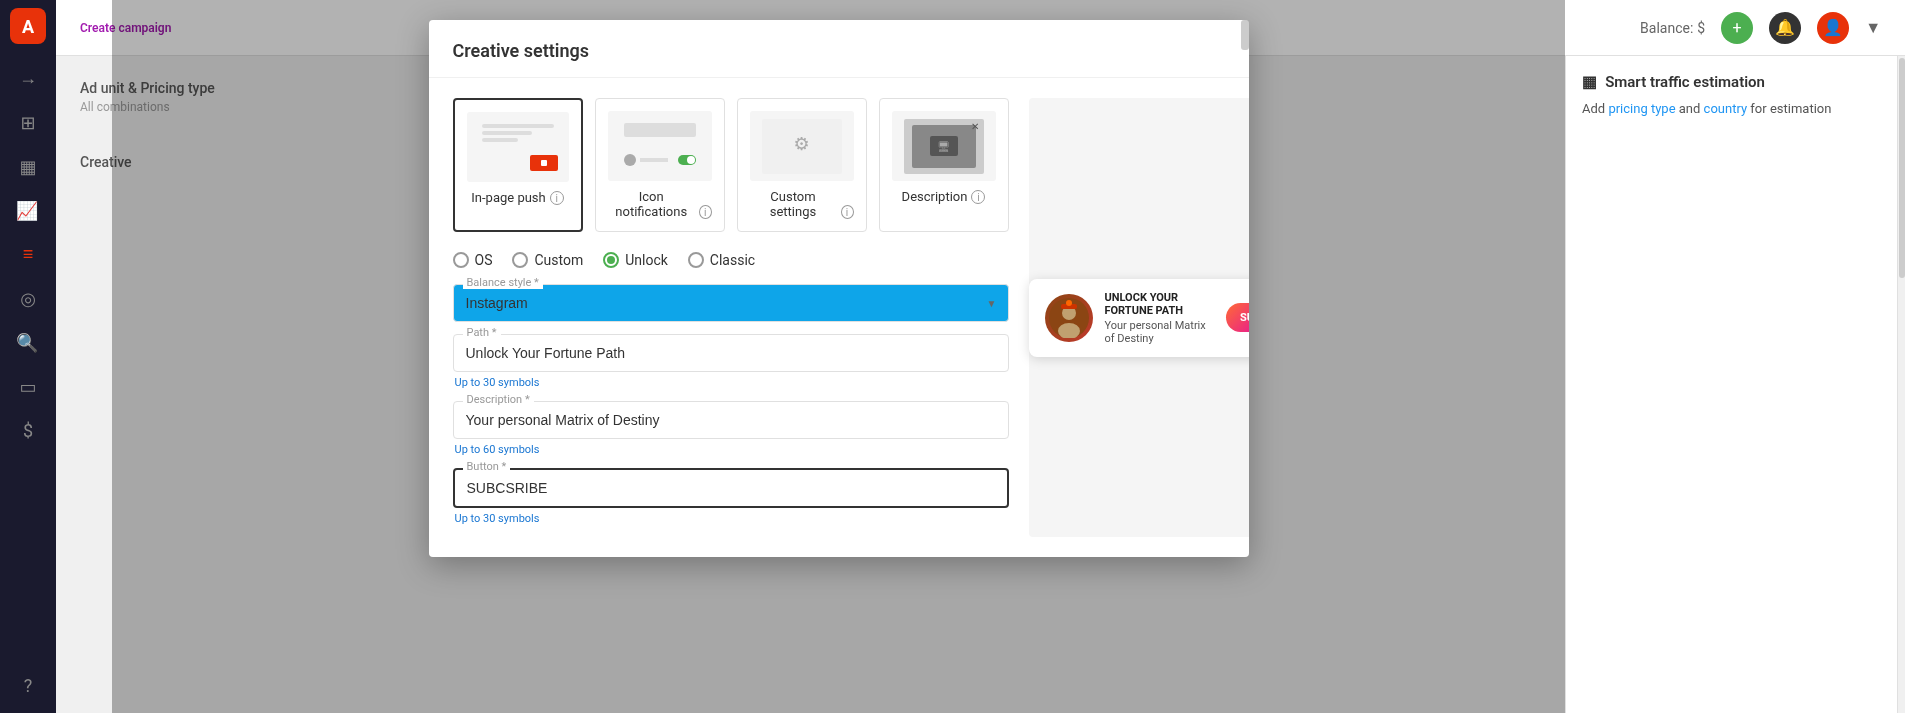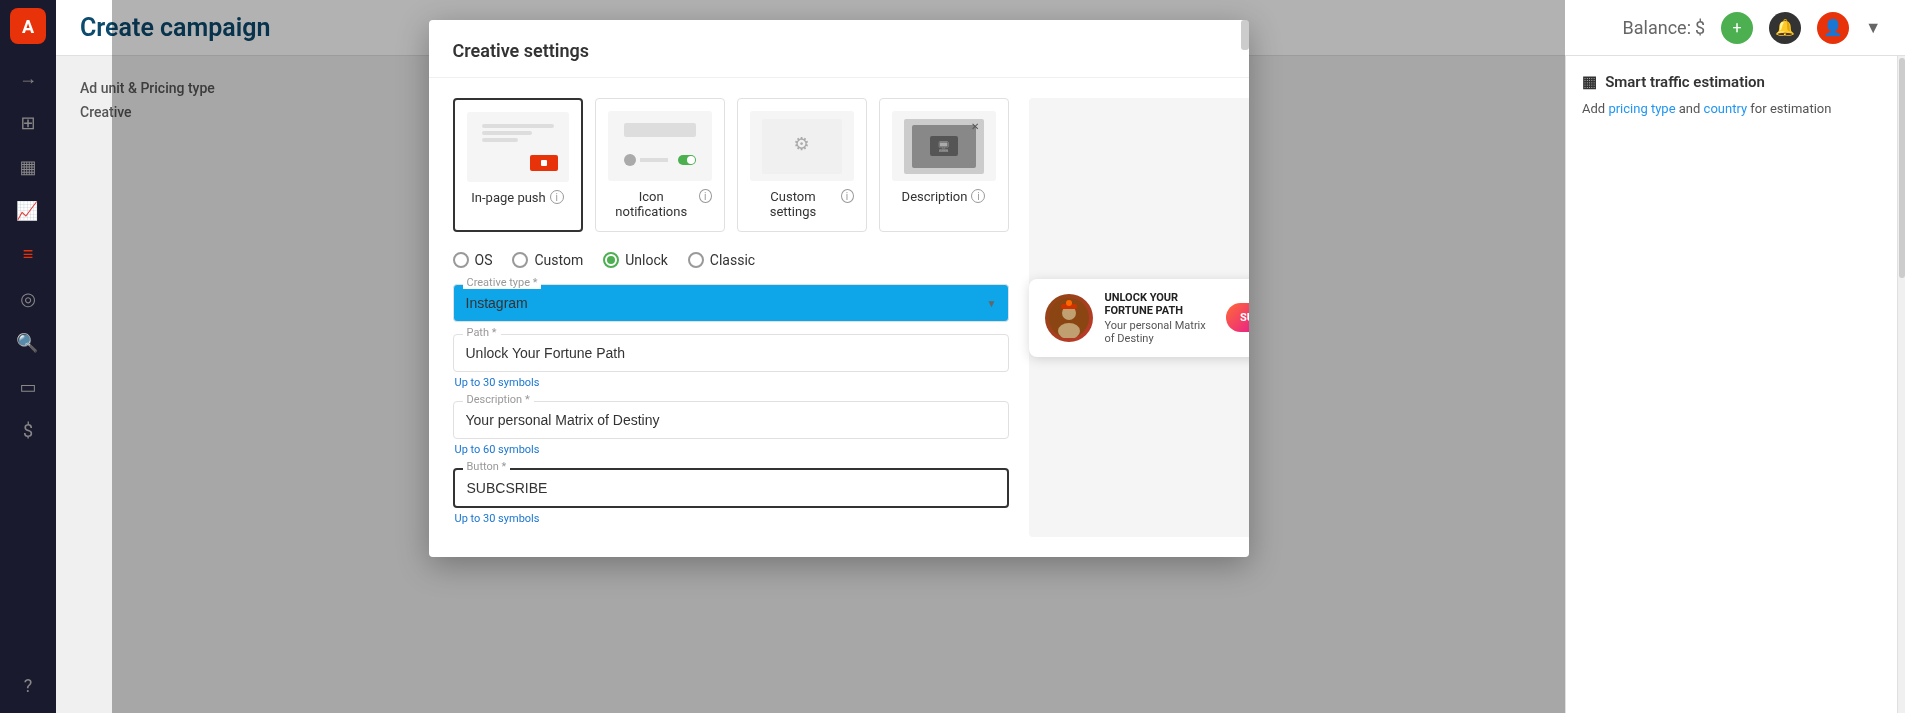--- a/index.html
+++ b/index.html
@@ -65,34 +65,34 @@
     .top-bar {
       height: 56px;
       background: white;
       display: flex;
       align-items: center;
       padding: 0 24px;
       border-bottom: 1px solid #e0e0e0;
       justify-content: space-between;
     }
     .top-bar-title {
-      font-size: 25px;
+      font-size: 12px;
       font-weight: 600;
-      color: #0c4a6e;
+      color: #a21caf;
     }
     .top-bar-right {
       display: flex;
       align-items: center;
       gap: 16px;
     }
     .balance-area {
       display: flex;
       align-items: flex-start;
       gap: 4px;
-      font-size: 18px;
+      font-size: 14px;
       color: #666;
     }
     .icon-circle {
       width: 32px;
       height: 32px;
       border-radius: 50%;
       display: flex;
       align-items: center;
       justify-content: center;
       cursor: pointer;
@@ -235,21 +235,21 @@
       display: flex;
       align-items: center;
       justify-content: center;
       overflow: hidden;
       position: relative;
     }
     .ad-card-label {
       font-size: 13px;
       color: #333;
       display: flex;
-      align-items: flex-start;
+      align-items: flex-end;
       justify-content: center;
       gap: 4px;
     }
     .info-icon {
       width: 14px;
       height: 14px;
       border-radius: 50%;
       border: 1px solid #999;
       color: #999;
       font-size: 10px;
@@ -591,22 +591,23 @@
       <div class="icon-circle green">+</div>
       <div class="icon-circle dark">🔔</div>
       <div class="icon-circle avatar">👤</div>
       <span style="cursor:pointer;color:#666;">▼</span>
     </div>
   </div>
 
   <div class="page-area">
 
     <div class="left-panel">
-      <div style="margin-bottom:8px;">
+      <div style="margin-bottom:40px;">
         <div class="section-label">Ad unit &amp; Pricing type</div>
+        <div class="section-sub">All combinations</div>
       </div>
       <div>
         <div class="section-label">Creative</div>
       </div>
     </div>
 
     <div class="right-panel">
       <div class="right-panel-title">
         <span style="font-size:16px;">▦</span>
         <span>Smart traffic estimation</span>
@@ -723,21 +724,21 @@
               <div class="radio-input checked"></div>
               <span>Unlock</span>
             </label>
             <label class="radio-option">
               <div class="radio-input"></div>
               <span>Classic</span>
             </label>
           </div>
 
           <div class="field-group" style="margin-bottom:12px;">
-            <span class="field-label">Creative type *</span>
+            <span class="field-label">Balance style *</span>
             <div class="select-wrapper">
               <select class="field-select">
                 <option>Instagram</option>
                 <option>Facebook</option>
                 <option>Twitter</option>
               </select>
             </div>
           </div>
 
           <div class="field-group">

